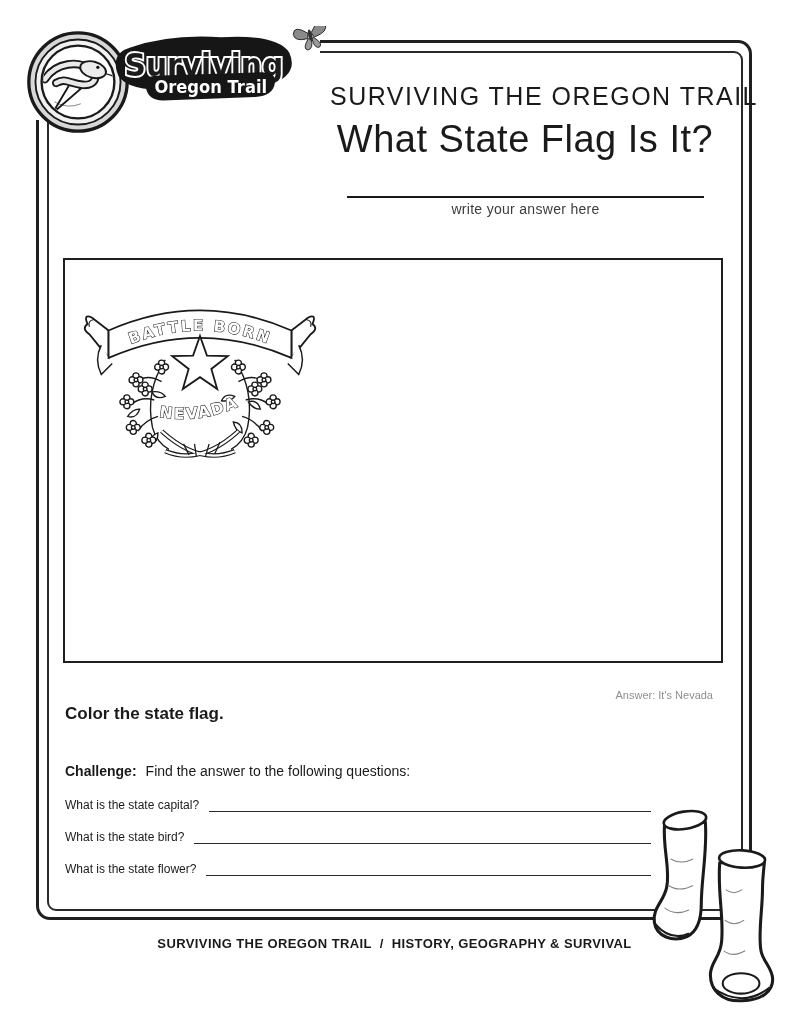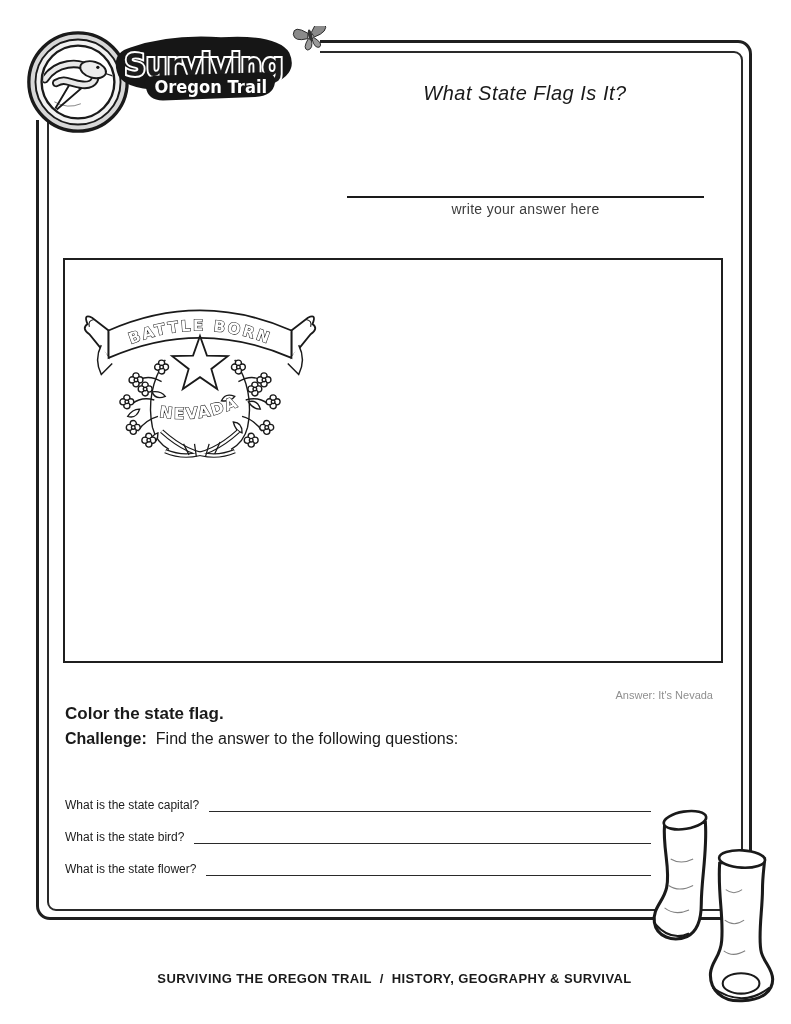--- a/index.html
+++ b/index.html
@@ -7,39 +7,39 @@
         font-family:"Liberation Sans", sans-serif;color:#1a1a1a;}
   .outer-border{position:absolute;left:36px;top:40px;width:710px;height:874px;
         border:3px solid #1f1f1f;border-radius:14px;}
   .inner-border{position:absolute;left:47px;top:51px;width:692px;height:856px;
         border:2px solid #2a2a2a;border-radius:9px;}
   .logo-backdrop{position:absolute;left:18px;top:14px;width:302px;height:106px;background:#fff;}
   .logo-medallion{position:absolute;left:26px;top:30px;width:104px;height:104px;}
   .logo-art{position:absolute;left:110px;top:26px;width:222px;height:96px;}
   .header{position:absolute;left:330px;top:82px;width:390px;text-align:center;}
   .brand-title{font-size:25px;letter-spacing:1.5px;white-space:nowrap;}
-  .page-title{font-size:20px;letter-spacing:.5px;white-space:nowrap;font-style:italic;}
+  .page-title{font-size:38px;letter-spacing:.5px;margin-top:7px;white-space:nowrap;}
   .answer-line{position:absolute;left:347px;top:168px;width:357px;height:28px;
         border-bottom:2px solid #1a1a1a;}
   .answer-hint{position:absolute;left:347px;top:201px;width:357px;text-align:center;
         font-size:14px;color:#3c3c3c;letter-spacing:.3px;}
   .flag-box{position:absolute;left:63px;top:258px;width:656px;height:401px;
         border:2px solid #1f1f1f;background:#fff;}
   .nevada-emblem{position:absolute;left:16px;top:12px;width:238px;height:192px;}
   .answer-note{position:absolute;right:78px;top:689px;font-size:11px;color:#8f8f8f;}
   .instruction{position:absolute;left:65px;top:704px;font-size:17px;font-weight:bold;}
-  .challenge-row{position:absolute;left:65px;top:730px;font-size:16px;}
+  .challenge-row{position:absolute;left:65px;top:763px;font-size:14px;}
   .challenge-row .ch-label{font-weight:bold;}
   .challenge-row .ch-text{margin-left:9px;}
   .qrow{position:absolute;left:65px;width:586px;display:flex;align-items:flex-end;
         font-size:12px;}
   .qrow .qlabel{white-space:nowrap;}
   .qrow .qline{flex:1 1 auto;margin-left:10px;border-bottom:1.7px solid #2a2a2a;height:16px;}
   .q1{top:795px;} .q2{top:827px;} .q3{top:859px;justify-content:center;}
-  .footer{position:absolute;left:0;top:936px;width:789px;text-align:center;margin-top:35px;}
+  .footer{position:absolute;left:0;top:936px;width:789px;text-align:center;}
   .footer-line1{font-size:13px;font-weight:bold;letter-spacing:.4px;white-space:pre-wrap;}
   .footer-line2{font-size:10.5px;letter-spacing:.3px;margin-top:3px;white-space:pre-wrap;}
   .boots-art{position:absolute;left:648px;top:808px;width:128px;height:204px;}
 </style>
 </head>
 <body>
 
 <div class="page">
 
   <div class="outer-border"></div>
@@ -73,20 +73,21 @@
       <path d="M23,16 Q33,26 27,29 Q21,29 21,18 Z" fill="#9a9a9a" stroke="#222" stroke-width="1"></path>
       <ellipse cx="20" cy="13" rx="2.4" ry="7" fill="#333"></ellipse>
     </g>
     <path d="M8,52 Q2,30 24,24 Q70,8 130,12 Q196,8 210,30 Q220,52 196,64 Q140,80 60,74 Q12,72 8,52 Z" fill="#161616"></path>
     <text x="110" y="57" text-anchor="middle" font-family="DejaVu Sans, sans-serif" font-weight="bold" font-size="37" fill="#1c1c1c" stroke="#ffffff" stroke-width="4.5" paint-order="stroke" textLength="186" lengthAdjust="spacingAndGlyphs">Surviving</text>
     <path d="M42,70 Q36,59 52,57 L176,53 Q196,53 193,66 Q191,80 170,82 L62,86 Q44,86 42,70 Z" fill="#161616"></path>
     <text x="118" y="77" text-anchor="middle" font-family="DejaVu Sans, sans-serif" font-weight="bold" font-size="20" fill="#ffffff" textLength="132" lengthAdjust="spacingAndGlyphs">Oregon Trail</text>
   </svg>
 
   <div class="header">
+    <div class="brand-title">SURVIVING THE OREGON TRAIL</div>
     <div class="page-title">What State Flag Is It?</div>
   </div>
 
   <div class="answer-line"></div>
   <div class="answer-hint">write your answer here</div>
 
   <div class="flag-box">
     <svg class="nevada-emblem" viewBox="0 0 260 210">
       <g stroke="#1a1a1a" fill="#ffffff" stroke-width="2">
 

